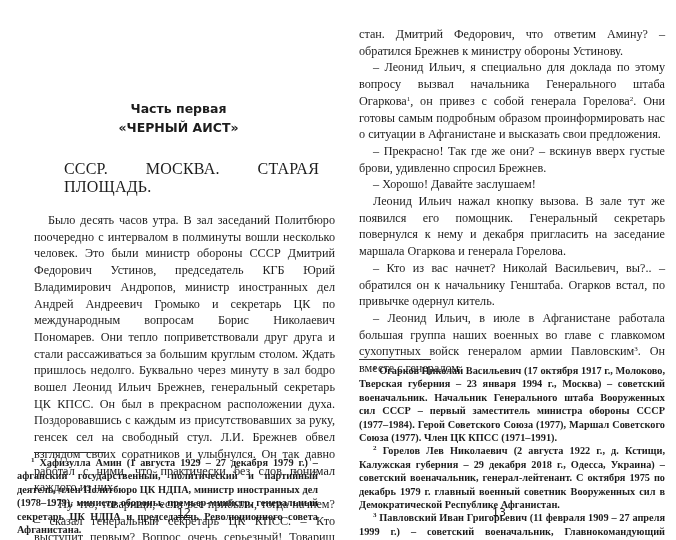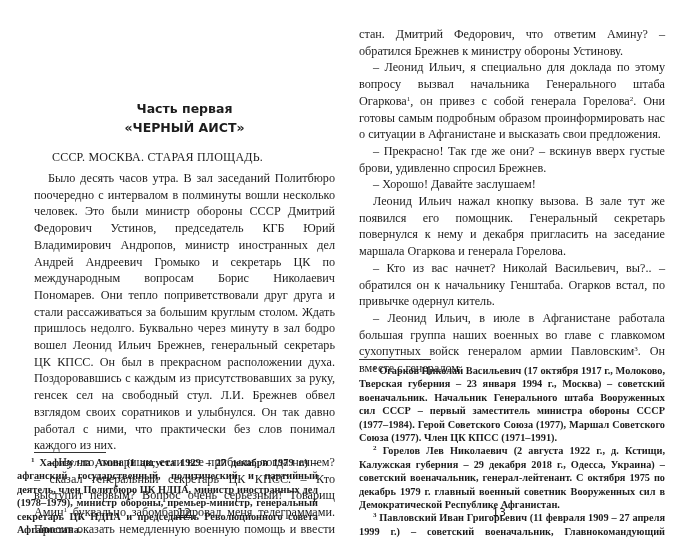--- a/index.html
+++ b/index.html
@@ -6,24 +6,24 @@
   body { width: 676px; height: 540px; position: relative; overflow: hidden;
          font-family: "Liberation Serif", "DejaVu Serif", serif; color: #1c1c1c; }
   .page { position: absolute; top: 0; height: 540px; }
   .page.left { left: 0; width: 340px; }
   .page.right { left: 340px; width: 336px; }
   .text-block { position: absolute; font-size: 12.2px; line-height: 16.7px; text-align: justify; }
   .page.left .text-block { left: 34px; width: 301px; }
   .page.right .text-block { left: 19px; width: 306px; }
   .p { margin: 0; text-indent: 14px; }
   .p.noindent { text-indent: 0; }
-  .part-title { position: absolute; left: 34px; width: 301px; top: 99px; text-align: center;
+  .part-title { position: absolute; left: 28px; width: 301px; top: 99px; text-align: center;
                 font-family: "DejaVu Sans", "Liberation Sans", sans-serif; font-weight: bold;
                 font-size: 12.5px; line-height: 19px; }
-  .heading { margin: 4px; font-size: 12px; line-height: 18px; letter-spacing: 0.2px; text-indent: 0; padding-left: 14px; font-family: Liberation Serif, serif; }
+  .heading { margin: 16px; font-size: 16px; line-height: 18px; letter-spacing: 0.2px; text-indent: 0; padding-left: 14px; font-family: Liberation Serif, serif; }
   .fn-rule { position: absolute; height: 1px; background: #333; width: 72px; }
   .footnotes { position: absolute; font-size: 10.3px; line-height: 13.4px; text-align: justify; }
   .page.left .footnotes { left: 17px; width: 301px; }
   .page.right .footnotes { left: 19px; width: 306px; }
   .fn { margin: 0; text-indent: 14px; font-weight: bold; }
   sup { font-size: 7px; line-height: 0; vertical-align: 4px; }
   .page-num { position: absolute; top: 506px; width: 40px; text-align: center;
               font-family: "DejaVu Sans", "Liberation Sans", sans-serif; font-size: 11px; }
   .page.left .page-num { left: 164px; text-decoration: underline; }
   .page.right .page-num { left: 139px; }

